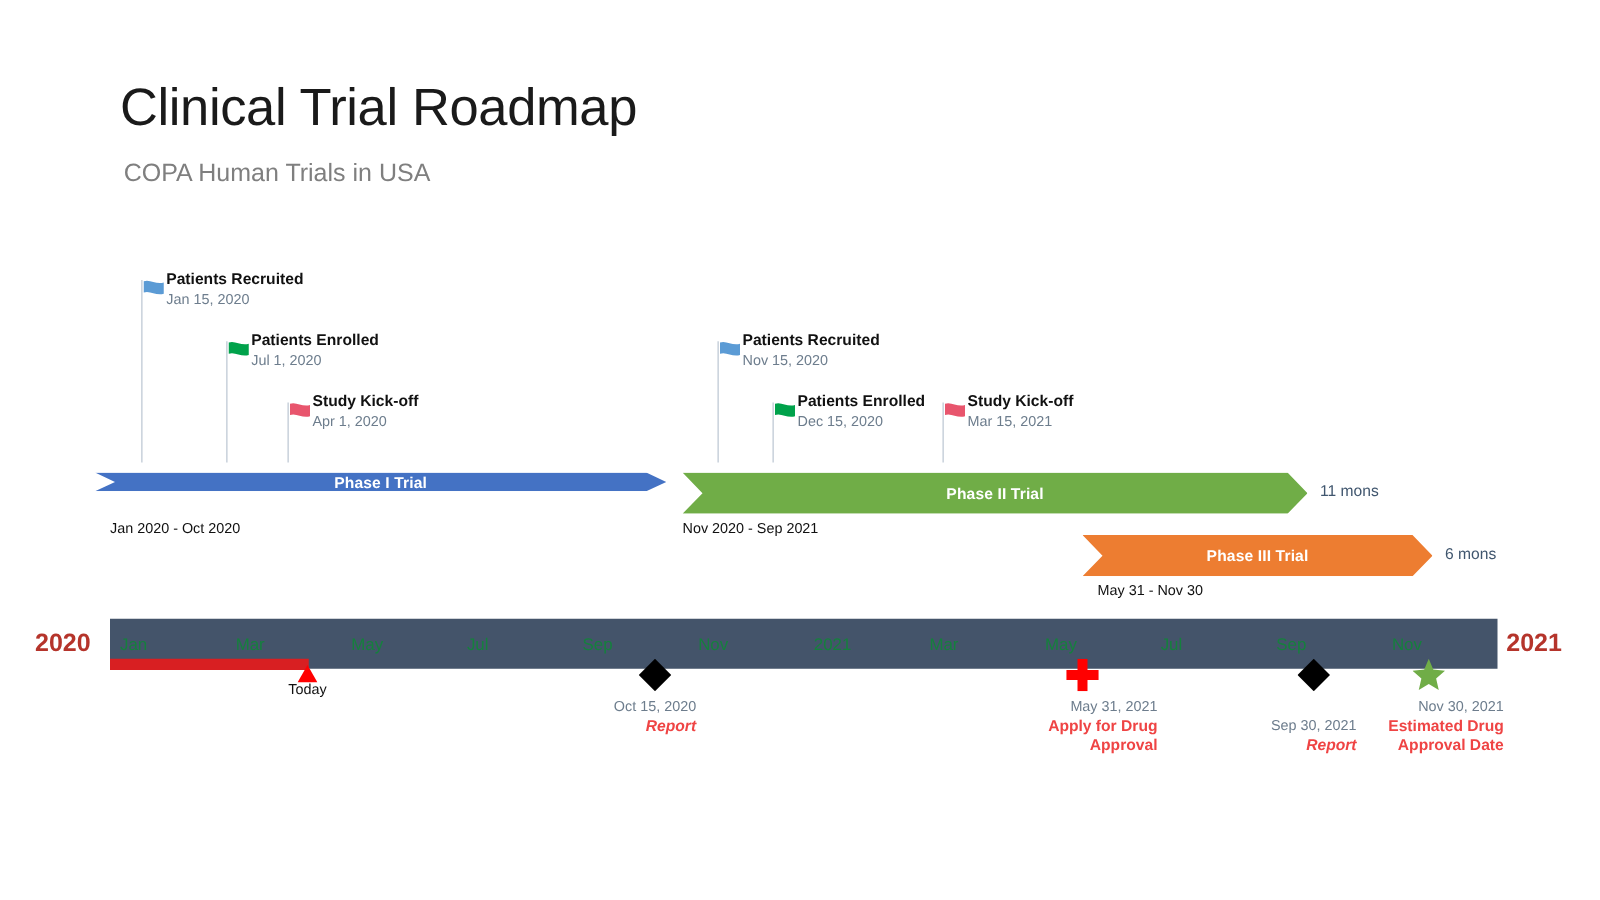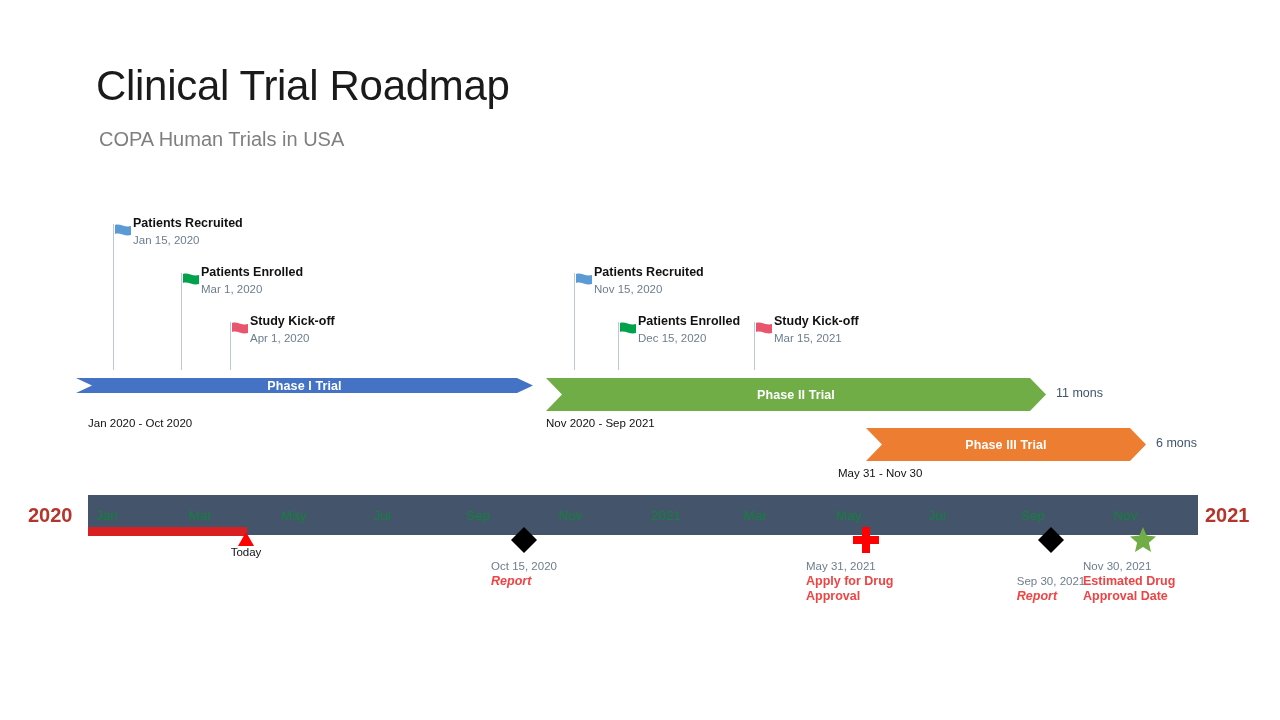--- a/index.html
+++ b/index.html
@@ -73,21 +73,21 @@
   }
   .progress {
     position: absolute; background: #d81f22;
   }
 
   
   .marker { position: absolute; }
   .markerIcon { position: absolute; left: 50%; transform: translateX(-50%); top: 0; }
   .markerText {
     position: absolute; left: 50%; transform: translateX(-50%);
-    text-align: left; white-space: nowrap;
+    text-align: right; white-space: nowrap;
   }
   .mkDate { font-size: 11.5px; color: #6d7d8d; line-height: 15px; }
   .mkName { font-size: 12.5px; font-weight: bold; color: #ef4444; line-height: 15px; }
   .mkName.italic { font-style: italic; }
   .mkName.wrap { white-space: normal; width: 120px; }
   .todayLabel {
     position: absolute; left: 50%; transform: translateX(-50%);
     font-size: 11.5px; color: #111111; white-space: nowrap;
   }
 </style>
@@ -110,21 +110,21 @@
           <div class="flagDate">Jan 15, 2020</div>
         </div>
       </div>
       <div class="flagGroup" style="left: 181px; top: 273px;">
         <div class="pole" style="height:97px"></div>
         <div class="flagIcon"><svg width="20" height="18" viewBox="0 0 20 18">
             <path d="M2 1 C7 -1 12 4 18 2 L18 11 C12 13 7 8 2 10 Z" fill="#00A24B"></path>
           </svg></div>
         <div class="flagText" style="left:20px;top:-8px">
           <div class="flagLabel">Patients Enrolled</div>
-          <div class="flagDate">Mar 1, 2020</div>
+          <div class="flagDate">Jul 1, 2020</div>
         </div>
       </div>
       <div class="flagGroup" style="left: 230px; top: 322px;">
         <div class="pole" style="height:48px"></div>
         <div class="flagIcon"><svg width="20" height="18" viewBox="0 0 20 18">
             <path d="M2 1 C7 -1 12 4 18 2 L18 11 C12 13 7 8 2 10 Z" fill="#E8556D"></path>
           </svg></div>
         <div class="flagText" style="left:20px;top:-8px">
           <div class="flagLabel">Study Kick-off</div>
           <div class="flagDate">Apr 1, 2020</div>
@@ -167,21 +167,21 @@
       </div>
       <div class="phaseDate" style="left: 88px; top: 417px;">Jan 2020 - Oct 2020</div>
       <div class="phase" style="left: 546px; top: 378px; width: 500px; height: 33px; background: rgb(112, 173, 71); clip-path: polygon(0px 0px, calc(100% - 16px) 0px, 100% 50%, calc(100% - 16px) 100%, 0px 100%, 16px 50%);">
         <span class="phaseLabel">Phase II Trial</span>
       </div>
       <div class="phaseDate" style="left: 546px; top: 417px;">Nov 2020 - Sep  2021</div>
       <div class="phaseDur" style="left: 1056px; top: 386px;">11 mons</div>
       <div class="phase" style="left: 866px; top: 428px; width: 280px; height: 33px; background: rgb(237, 125, 49); clip-path: polygon(0px 0px, calc(100% - 16px) 0px, 100% 50%, calc(100% - 16px) 100%, 0px 100%, 16px 50%);">
         <span class="phaseLabel">Phase III Trial</span>
       </div>
-      <div class="phaseDate" style="left: 838px; top: 467px;">May 31 - Nov 30</div>
+      <div class="phaseDate" style="left: 878px; top: 467px;">May 31 - Nov 30</div>
       <div class="phaseDur" style="left: 1156px; top: 436px;">6 mons</div>
     </div>
   <div id="axis-layer">
       <div class="axis" style="left: 88px; top: 495px; width: 1110px; height: 40px;"></div>
       <div class="axisTick" style="left: 96px; top: 495px; height: 40px;">Jan</div>
       <div class="axisTick" style="left: 188.5px; top: 495px; height: 40px;">Mar</div>
       <div class="axisTick" style="left: 281px; top: 495px; height: 40px;">May</div>
       <div class="axisTick" style="left: 373.5px; top: 495px; height: 40px;">Jul</div>
       <div class="axisTick" style="left: 466px; top: 495px; height: 40px;">Sep</div>
       <div class="axisTick" style="left: 558.5px; top: 495px; height: 40px;">Nov</div>

